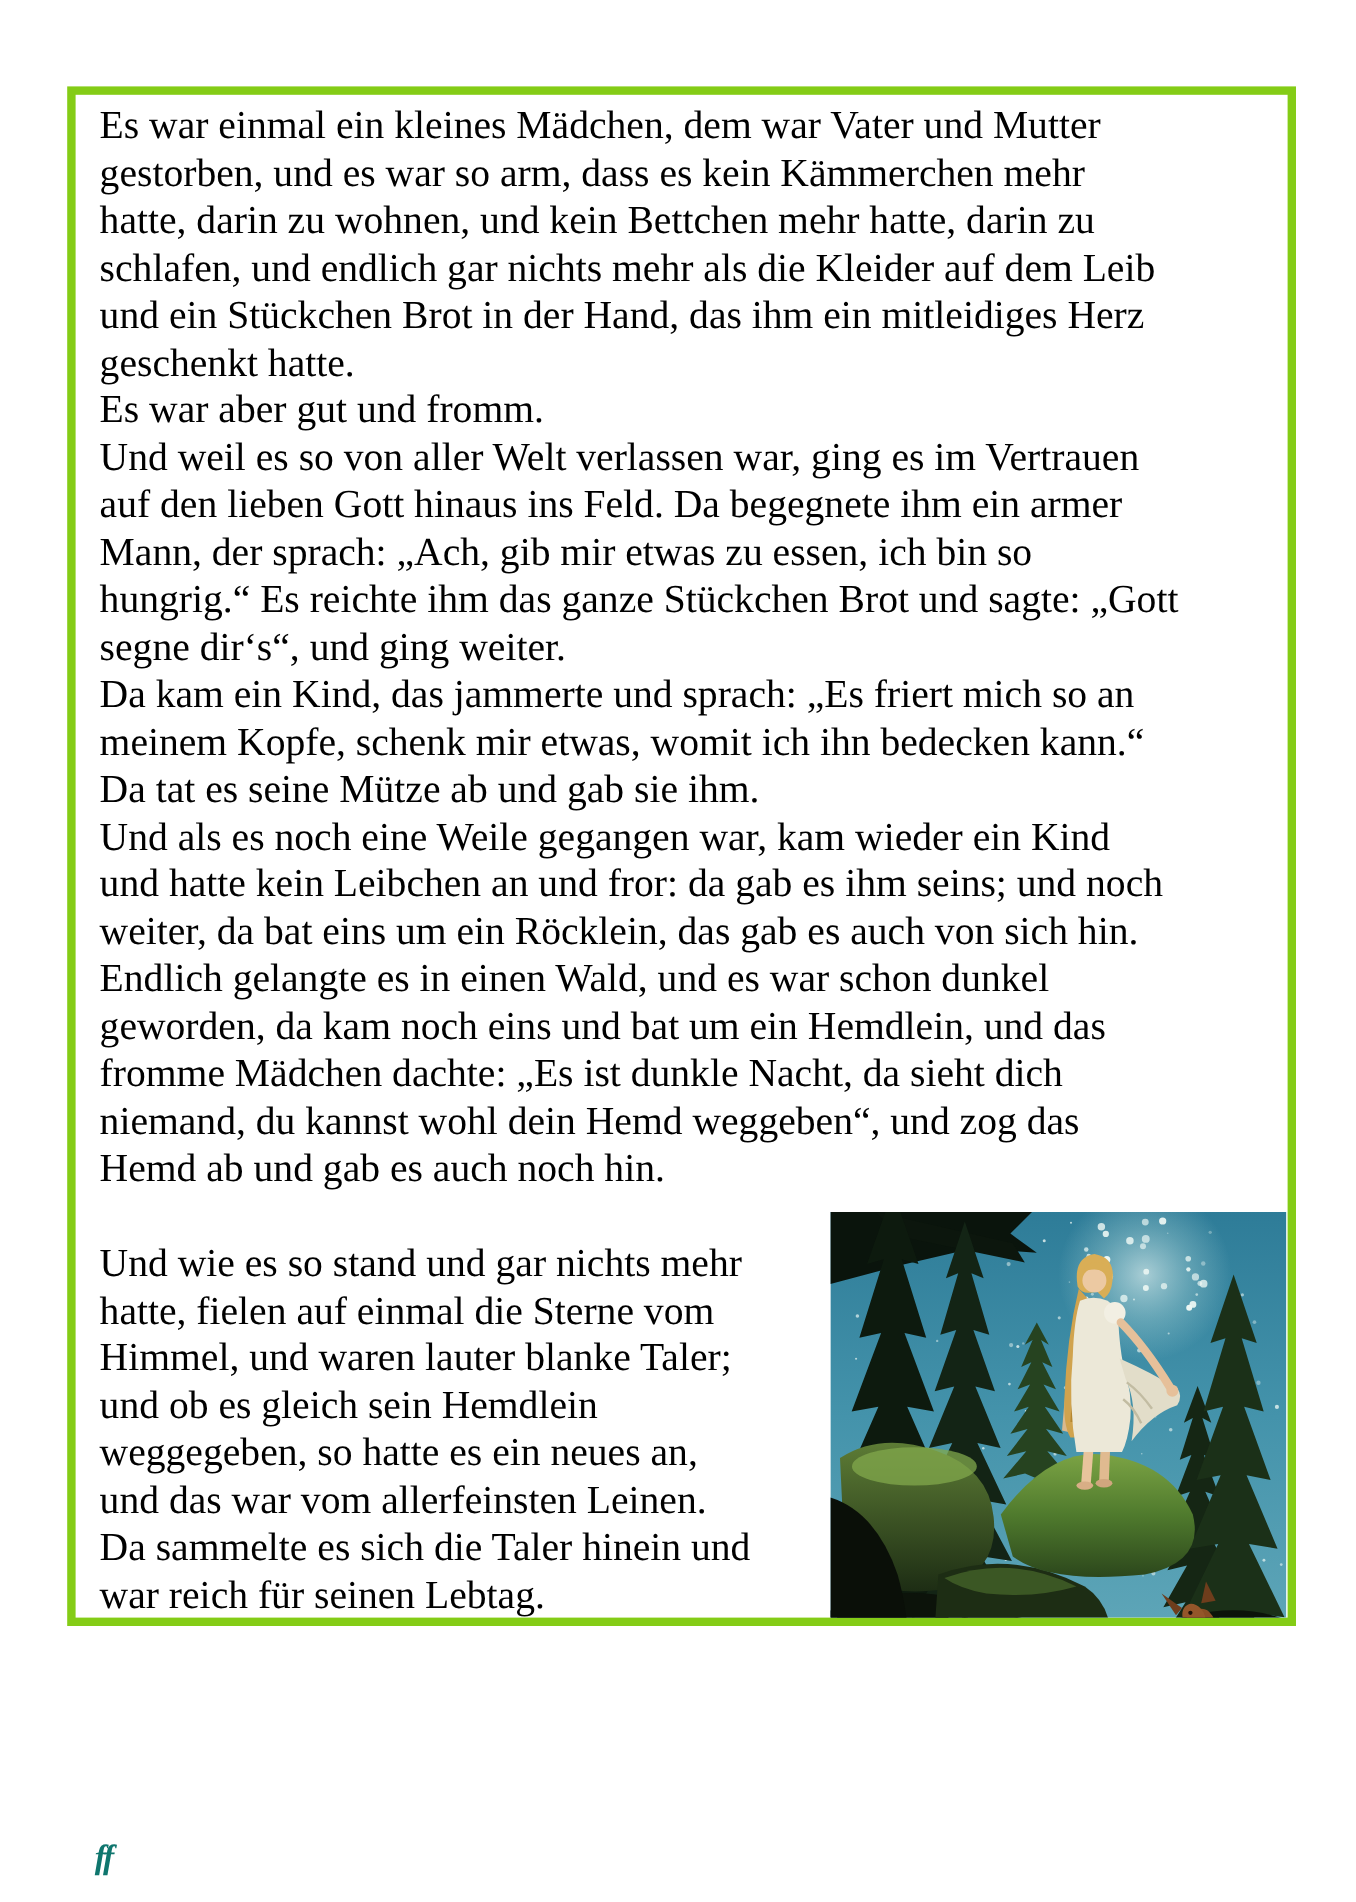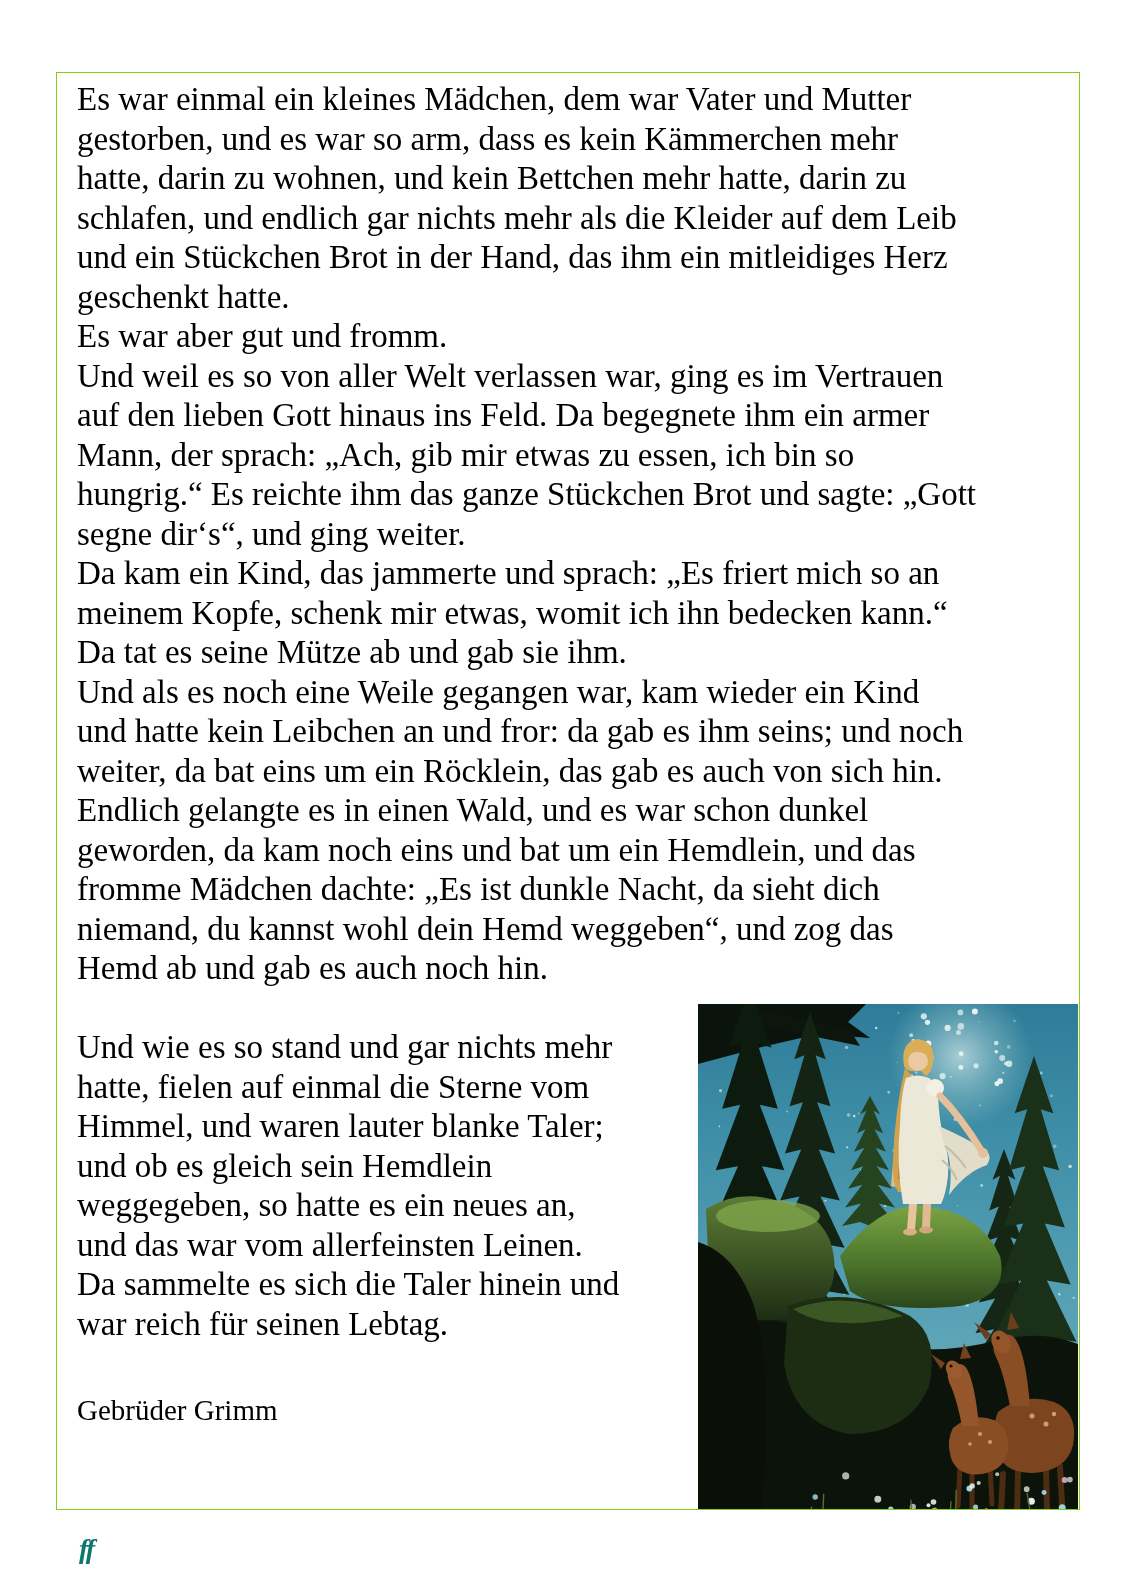--- a/index.html
+++ b/index.html
@@ -1,22 +1,22 @@
 <!DOCTYPE html>
 <html><head>
 <meta charset="utf-8">
 <style>
   html,body{margin:0;padding:0;}
   body{
     width:1130px;height:1585px;position:relative;background:#ffffff;
     font-family:"Liberation Serif","DejaVu Serif",serif;color:#000;
   }
   .content-box{
-    position:absolute;left:56px;top:72px;width:1024px;height:1438px;
-    box-sizing:border-box;border:1px solid #84cc16;
+    position:absolute;left:56px;top:72px;width:1024px;height:1283px;
+    box-sizing:border-box;border:7px solid #84cc16;
     padding:7px 12px 0 20px;overflow:hidden;background:#fff;
   }
   .story-text{
     font-size:33px;line-height:39.5px;white-space:pre;letter-spacing:0px;
   }
   .lower-section{display:flex;align-items:flex-start;}
   .left-col{flex:0 0 600px;width:600px;}
   .closing-text{font-size:33px;line-height:39.5px;white-space:pre;}
   .author-line{font-size:29px;line-height:39.5px;margin-top:47px;white-space:pre;}
   .illustration{

